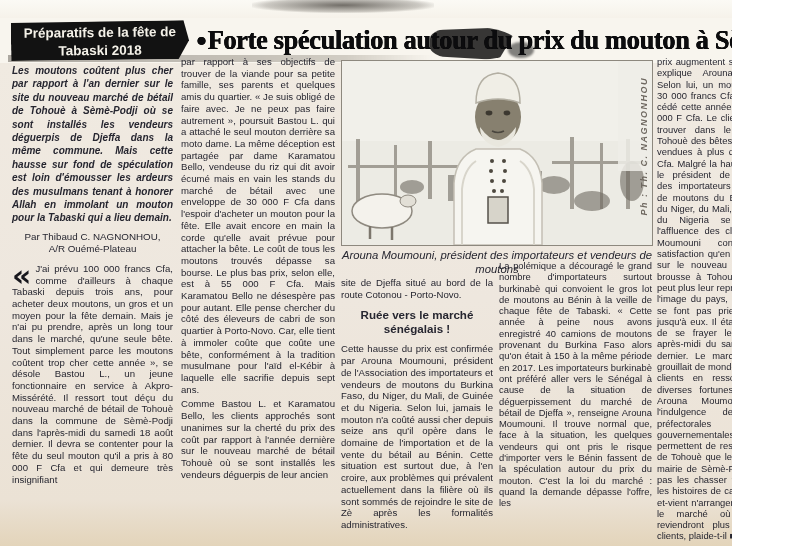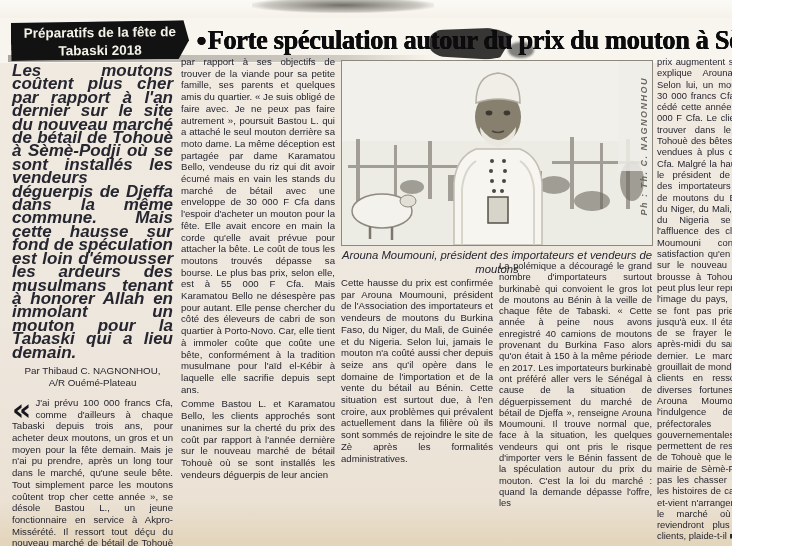--- a/index.html
+++ b/index.html
@@ -34,21 +34,21 @@
   .headline .bullet{font-size:18px;vertical-align:3px;margin-right:1px;}
   .headline-endmark{position:absolute;left:777px;top:26px;width:13px;height:33px;background:#0b0b0b;transform:rotate(2deg);}
   .col{position:absolute;}
   .col1{left:12px;top:64px;width:161px;}
   .col2{left:181px;top:56px;width:154px;}
   .col3{left:341px;top:277px;width:152px;}
   .col4{left:499px;top:260px;width:153px;}
   .col5{left:657px;top:56px;width:133px;}
   p.body{margin:0 0 3px 0;font-size:9.6px;line-height:11.7px;text-align:justify;}
   .col4 p.body,.col5 p.body{font-size:9.4px;line-height:11.3px;}
-  p.lead{margin:0 0 6px 0;font-style:italic;font-weight:700;font-size:17px;line-height:13.4px;text-align:justify;}
+  p.lead{margin:0 0 6px 0;font-style:italic;font-weight:700;font-size:10px;line-height:13.4px;text-align:justify;}
   p.byline{margin:4px 0 7px 0;font-weight:400;font-size:9.8px;line-height:12.5px;text-align:center;}
   .bigquote{float:left;font-family:"DejaVu Sans",sans-serif;font-weight:900;font-size:30px;line-height:20px;margin:3px 4px 0 0;color:#17171d;}
   p.subhead{margin:8px 0;font-weight:700;font-size:11.6px;line-height:13.5px;text-align:center;}
   .photo{position:absolute;left:341px;top:60px;width:312px;height:186px;border:1px solid #8d887e;background:#ecebe5;box-sizing:border-box;}
   .photo svg{display:block;}
   .photo-credit{
     position:absolute;right:3px;bottom:30px;
     writing-mode:vertical-rl;transform:rotate(180deg);
     font-style:italic;font-weight:700;font-size:9px;letter-spacing:1.5px;color:#6e6860;
   }
@@ -150,20 +150,22 @@
       </g>
 
       <rect x="276" y="0" width="34" height="110" fill="#eeede7" opacity="0.85"></rect>
     </svg>
     <div class="photo-credit">Ph : Th. C. NAGNONHOU</div>
   </div>
 
   <div class="caption">Arouna Moumouni, président des importateurs et vendeurs de moutons</div>
 
   <div class="col col3">
+    <p class="body">site de Djeffa situé au bord de la route Cotonou - Porto-Novo.</p>
+    <p class="subhead">Ruée vers le marché sénégalais !</p>
     <p class="body">Cette hausse du prix est confirmée par Arouna Moumouni, président de l'Association des importateurs et vendeurs de moutons du Burkina Faso, du Niger, du Mali, de Guinée et du Nigeria. Selon lui, jamais le mouton n'a coûté aussi cher depuis seize ans qu'il opère dans le domaine de l'importation et de la vente du bétail au Bénin. Cette situation est surtout due, à l'en croire, aux problèmes qui prévalent actuellement dans la filière où ils sont sommés de rejoindre le site de Zè après les formalités administratives.</p>
   </div>
 
   <div class="col col4">
     <p class="body">La polémique a découragé le grand nombre d'importateurs surtout burkinabè qui convoient le gros lot de moutons au Bénin à la veille de chaque fête de Tabaski. « Cette année à peine nous avons enregistré 40 camions de moutons provenant du Burkina Faso alors qu'on était à 150 à la même période en 2017. Les importateurs burkinabè ont préféré aller vers le Sénégal à cause de la situation de déguerpissement du marché de bétail de Djeffa », renseigne Arouna Moumouni. Il trouve normal que, face à la situation, les quelques vendeurs qui ont pris le risque d'importer vers le Bénin fassent de la spéculation autour du prix du mouton. C'est la loi du marché : quand la demande dépasse l'offre, les</p>
   </div>
 
   <div class="col col5">
     <p class="body">prix augmentent sur le marché, explique Arouna Moumouni. Selon lui, un mouton vendu à 30 000 francs Cfa en 2017 est cédé cette année à plus de 50 000 F Cfa. Le client peut aussi trouver dans le marché de Tohouè des bêtes bien en chair vendues à plus de 600 000 F Cfa. Malgré la hausse des prix, le président de l'Association des importateurs et vendeurs de moutons du Burkina Faso, du Niger, du Mali, de Guinée et du Nigeria se réjouit de l'affluence des clients. Arouna Moumouni constate avec satisfaction qu'en dépit du repli sur le nouveau site dans la brousse à Tohoué où l'on ne peut plus leur reprocher de salir l'image du pays, les clients ne se font pas prier pour venir jusqu'à eux. Il était très difficile de se frayer le chemin cet après-midi du samedi 18 août dernier. Le marché de bétail grouillait de monde même si les clients en ressortaient avec diverses fortunes. Pour cela, Arouna Moumouni implore l'indulgence des autorités préfectorales et gouvernementales qu'elles leur permettent de rester sur le site de Tohouè que leur a trouvé la mairie de Sèmè-Podji et de ne pas les chasser vers Zè. Car, les histoires de casse et de va-et-vient n'arrangent pas du tout le marché où les bêtes reviendront plus chères aux clients, plaide-t-il ■</p>
   </div>

